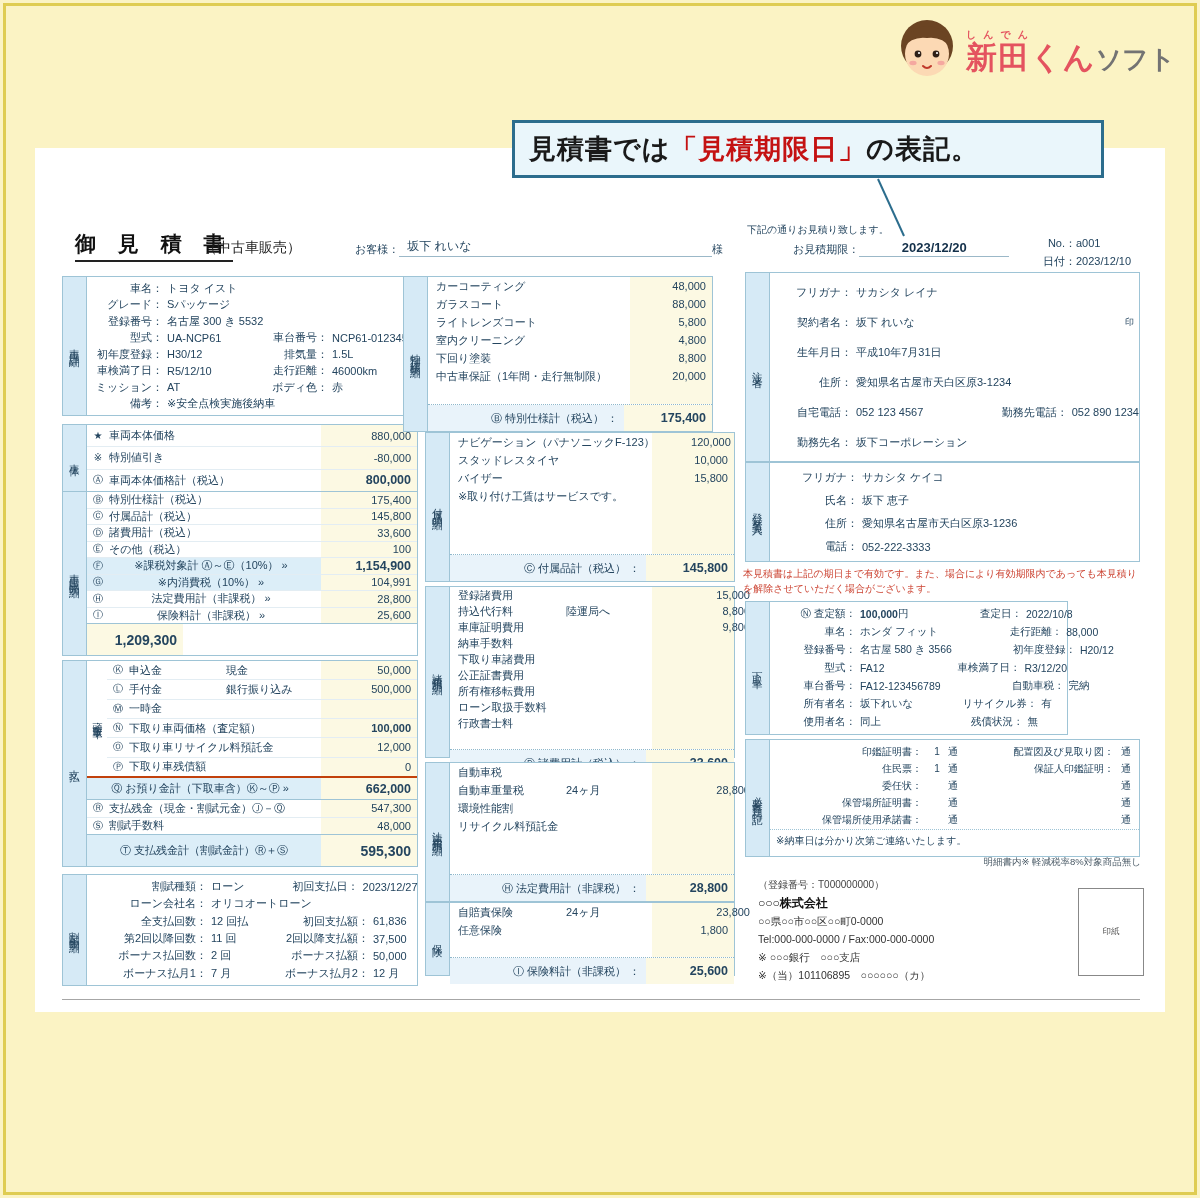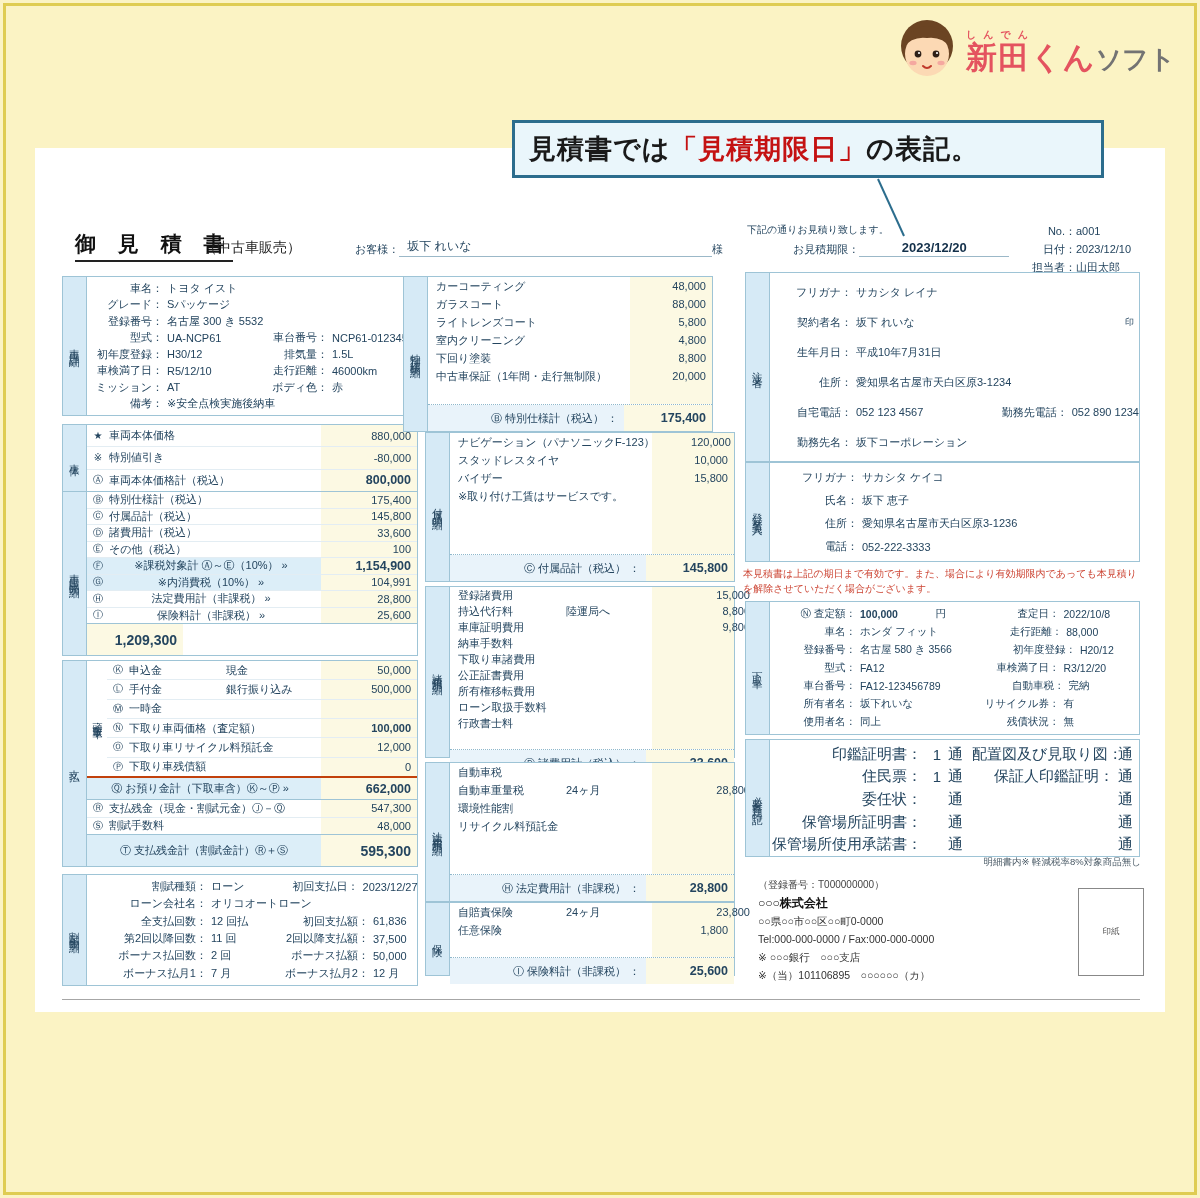--- a/index.html
+++ b/index.html
@@ -25,21 +25,21 @@
   
   .title{position:absolute;left:75px;top:230px;font-size:21px;font-weight:bold;color:#111;
          letter-spacing:8px;border-bottom:2px solid #222;padding-bottom:2px}
   .subtitle{position:absolute;left:203px;top:239px;font-size:14px;color:#222}
   .custrow{position:absolute;left:355px;top:238px;width:368px;display:flex;align-items:flex-end;font-size:11px}
   .custrow .cname{flex:1;border-bottom:1px solid #9bb8c8;padding:0 4px 1px 8px;font-size:12px}
   .greet{position:absolute;left:747px;top:223px;font-size:10px}
   .deadrow{position:absolute;left:793px;top:240px;display:flex;align-items:flex-end;font-size:11px}
   .deadrow .dval{min-width:150px;text-align:center;border-bottom:1px solid #9bb8c8;
                  font-weight:bold;font-size:13px;color:#13304a;padding-bottom:1px}
-  .metas{position:absolute;left:1018px;top:222px;font-size:11px}
+  .metas{position:absolute;left:1018px;top:234px;font-size:11px}
   .metas .mrow{display:flex;line-height:18px}
   .metas .mk{width:58px;text-align:right;white-space:nowrap}
 
   
   .box{position:absolute;border:1px solid #9ec4d6;background:#fff;display:flex;align-items:stretch;box-sizing:border-box}
   .vlab{flex:none;width:23px;background:#d6eaf6;font-size:10.5px;color:#24455f;
         display:flex;align-items:center;justify-content:center;writing-mode:vertical-rl;
         text-orientation:upright;letter-spacing:3px;border-right:1px solid #9ec4d6;line-height:1}
   .vlab.plain{background:#fff;border-right:none;width:20px;font-size:10px;letter-spacing:1px}
   .col{flex:1;display:flex;flex-direction:column;min-width:0}
@@ -66,21 +66,21 @@
 
   .vehbox .k{width:76px}.vehbox .v{width:105px}.vehbox .k2{flex:none;width:76px;text-align:right;white-space:nowrap;padding-right:4px}
   .instbox .k{width:120px}.instbox .v{width:98px}.instbox .k2{flex:none;width:114px;text-align:right;white-space:nowrap;padding-right:4px}
   .obox .k{width:82px}.obox .v2k{flex:none;width:104px;text-align:right;white-space:nowrap;padding-right:4px}
   .obox .vph{width:126px}
   .rbox .k{width:88px}
   .tibox{font-size:10.5px}
   .tibox .kv{font-size:10.5px}
   .tibox .k{width:86px}.tibox .v{width:106px}.tibox .mid{flex:none;width:34px}
   .tibox .k2{flex:none;width:90px;text-align:right;white-space:nowrap;padding-right:4px}
-  .docbox .kv{font-size:15px}
+  .docbox .kv{font-size:10px}
   .docbox .k{width:152px}.docbox .dv{flex:none;width:22px;text-align:center}.docbox .du{flex:none;width:24px}
   .docbox .k2{flex:none;width:142px;text-align:right;white-space:nowrap;padding-right:4px}
   .docbox .du2{margin-left:auto;padding-right:8px}
   .docnote{font-size:10px;border-top:1px dotted #9ec4d6;padding:4px 0 0 6px;flex:none;height:22px}
 
   
   .mitems{flex:1;display:flex;flex-direction:column;
           background:linear-gradient(to right,#fff calc(100% - 82px),#fcf9e3 calc(100% - 82px))}
   .it{display:flex;align-items:center;font-size:11px;min-height:18px;padding-left:8px}
   .iname{white-space:nowrap}
@@ -631,21 +631,21 @@
         </div>
       <div class="kv">
           <span class="k">電話：</span>
           <span class="v">052-222-3333</span>
         </div>
     </div>
   </div>
 
   <div class="disc">本見積書は上記の期日まで有効です。また、場合により有効期限内であっても本見積りを解除させていただく場合がございます。</div>
 
-  <div class="box tibox" style="left:745px;top:601px;width:395px;height:134px">
+  <div class="box tibox" style="left:745px;top:601px;width:323px;height:134px">
     <div class="vlab">下取車</div>
     <div class="col" style="padding:3px 0">
       <div class="kv">
           <span class="k">Ⓝ 査定額：</span>
           <span class="v b">100,000</span>
           <span class="mid">円</span>
           <span class="k2">査定日：</span>
           <span class="v">2022/10/8</span>
         </div>
       <div class="kv">
@@ -724,20 +724,21 @@
           <span class="k2"></span>
           <span class="du2">通</span>
         </div>
       <div class="kv">
           <span class="k">保管場所使用承諾書：</span>
           <span class="dv"></span>
           <span class="du">通</span>
           <span class="k2"></span>
           <span class="du2">通</span>
         </div>
+      <div class="docnote">※納車日は分かり次第ご連絡いたします。</div>
     </div>
   </div>
 
   <div class="taxnote">明細書内※ 軽減税率8%対象商品無し</div>
 
   <div class="company">
     <div class="creg">（登録番号：T000000000）</div>
     <div class="cname">○○○株式会社</div>
     <div>○○県○○市○○区○○町0-0000</div>
     <div>Tel:000-000-0000 / Fax:000-000-0000</div>

